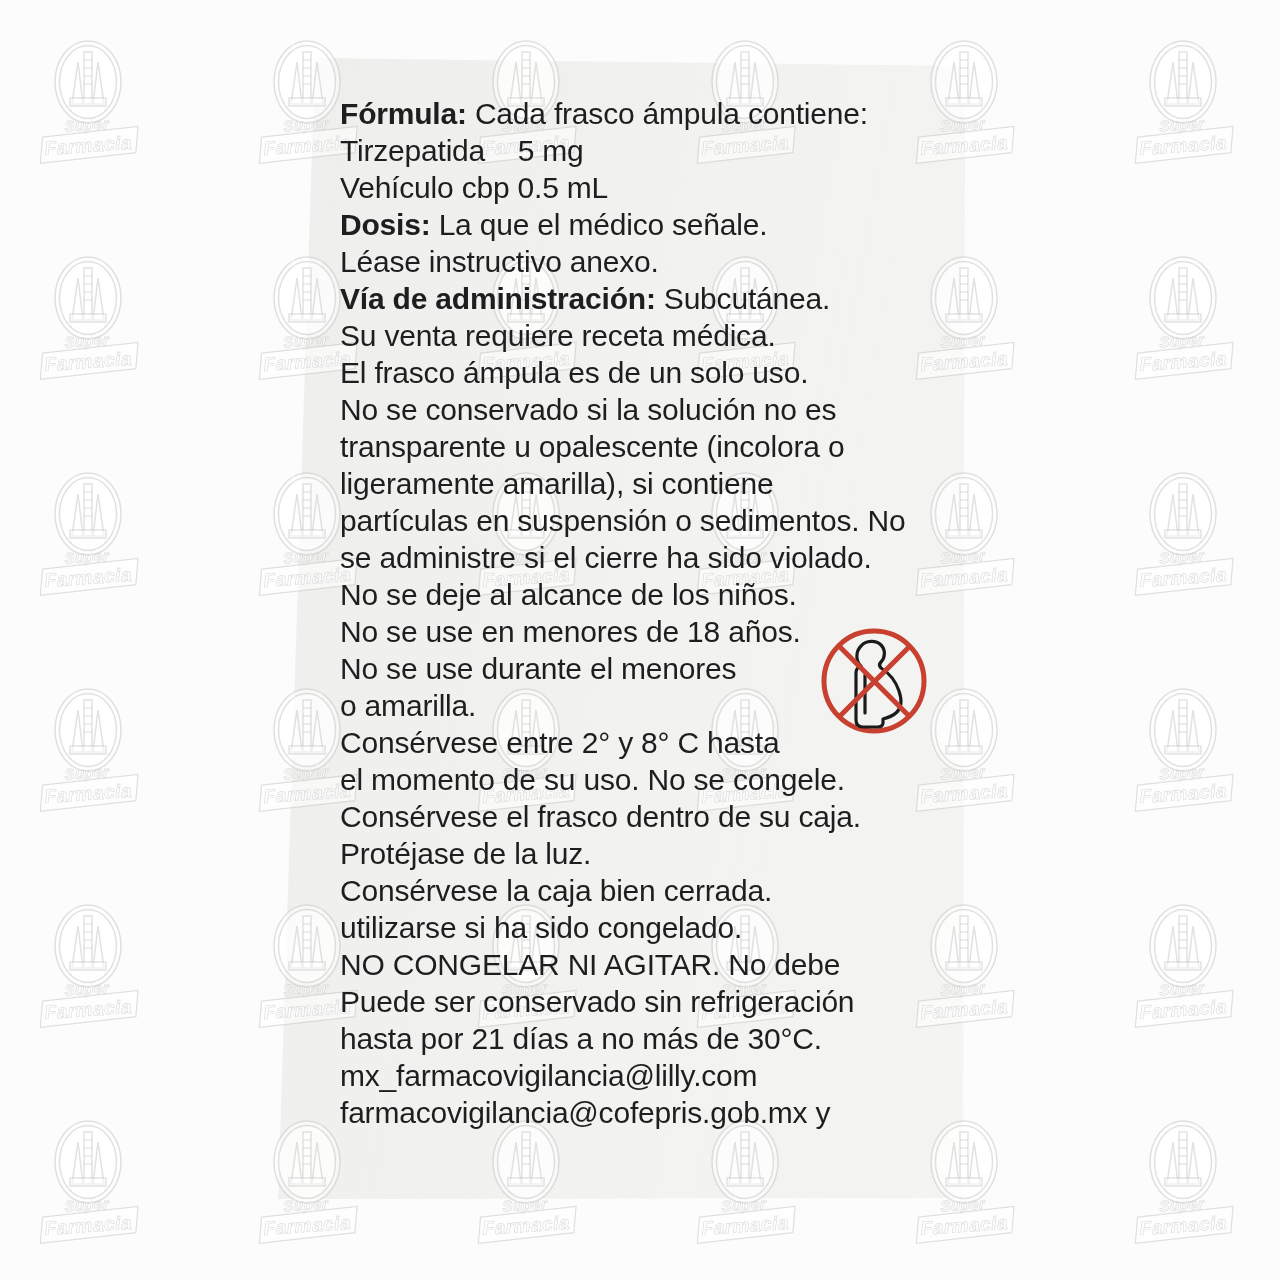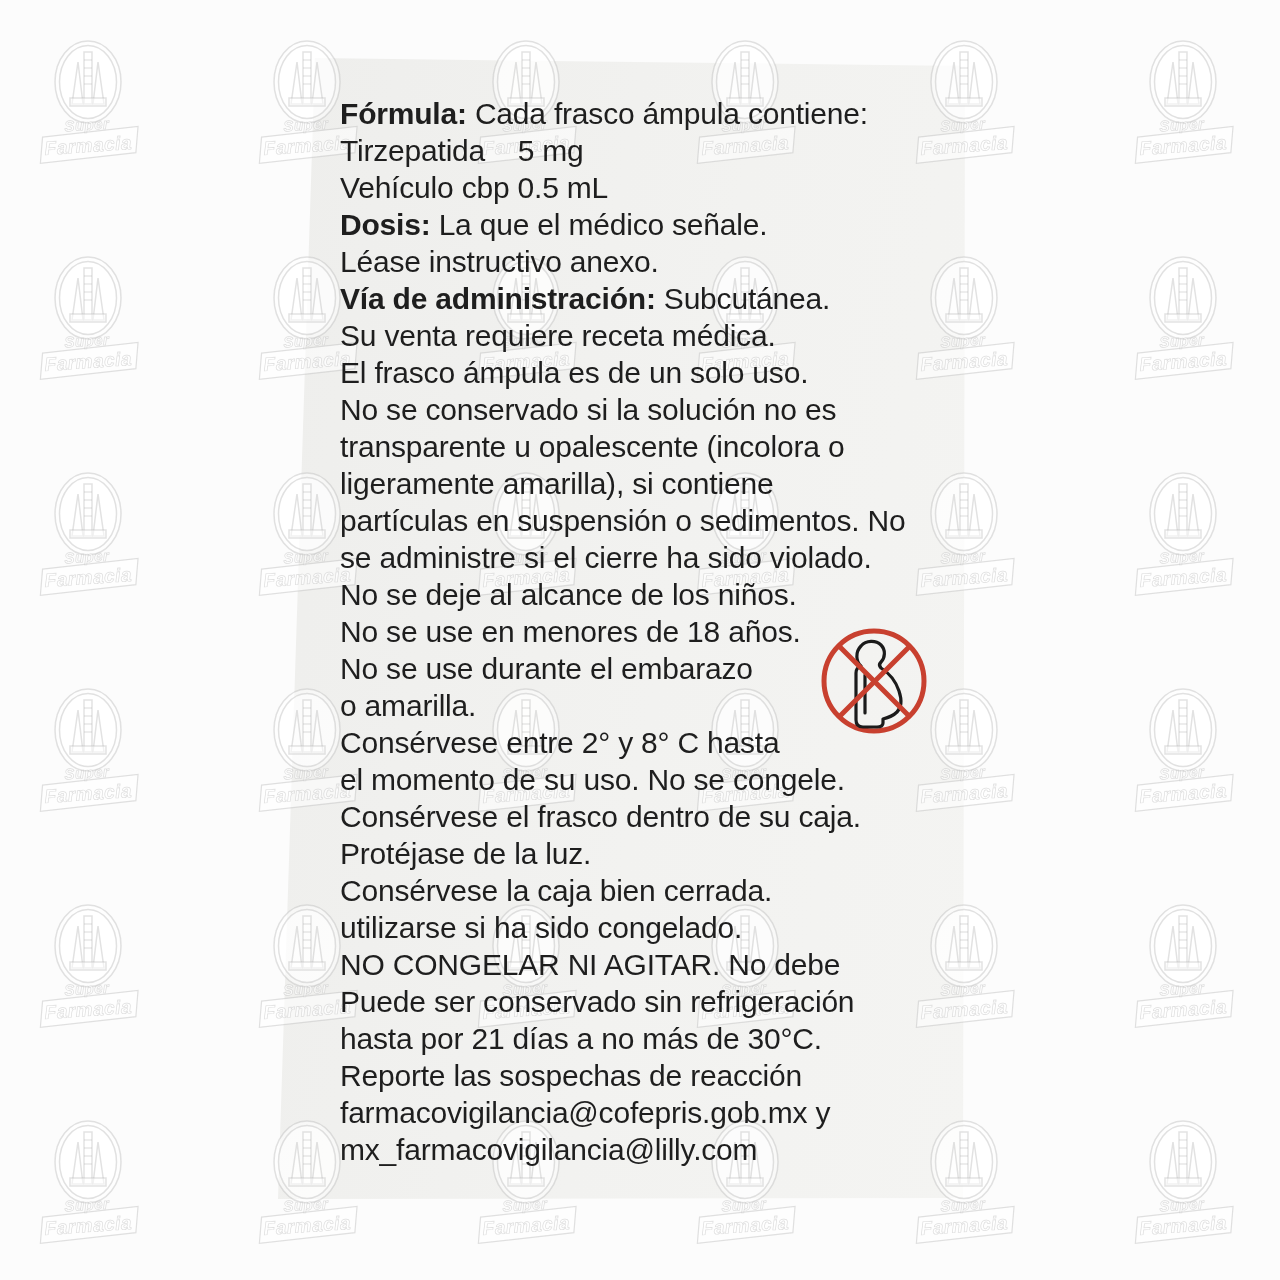--- a/index.html
+++ b/index.html
@@ -833,34 +833,33 @@
       <div class="tline"><span class="b">Vía de administración:</span><span> Subcutánea.</span></div>
       <div class="tline"><span>Su venta requiere receta médica.</span></div>
       <div class="tline"><span>El frasco ámpula es de un solo uso.</span></div>
       <div class="tline"><span>No se conservado si la solución no es</span></div>
       <div class="tline"><span>transparente u opalescente (incolora o</span></div>
       <div class="tline"><span>ligeramente amarilla), si contiene</span></div>
       <div class="tline"><span>partículas en suspensión o sedimentos. No</span></div>
       <div class="tline"><span>se administre si el cierre ha sido violado.</span></div>
       <div class="tline"><span>No se deje al alcance de los niños.</span></div>
       <div class="tline"><span>No se use en menores de 18 años.</span></div>
-      <div class="tline"><span>No se use durante el embarazo</span></div>
+      <div class="tline"><span>No se use durante el menores</span></div>
       <div class="tline"><span>o amarilla.</span></div>
       <div class="tline"><span>Consérvese entre 2° y 8° C hasta</span></div>
       <div class="tline"><span>el momento de su uso. No se congele.</span></div>
       <div class="tline"><span>Consérvese el frasco dentro de su caja.</span></div>
       <div class="tline"><span>Protéjase de la luz.</span></div>
       <div class="tline"><span>Consérvese la caja bien cerrada.</span></div>
       <div class="tline"><span>utilizarse si ha sido congelado.</span></div>
       <div class="tline"><span>NO CONGELAR NI AGITAR. No debe</span></div>
       <div class="tline"><span>Puede ser conservado sin refrigeración</span></div>
       <div class="tline"><span>hasta por 21 días a no más de 30°C.</span></div>
-      <div class="tline"><span>Reporte las sospechas de reacción</span></div>
+      <div class="tline"><span>mx_farmacovigilancia@lilly.com</span></div>
       <div class="tline"><span>farmacovigilancia@cofepris.gob.mx y</span></div>
-      <div class="tline"><span>mx_farmacovigilancia@lilly.com</span></div>
     </div>
 
   <svg id="no-preg" width="112" height="112" viewBox="0 0 112 112">
     <circle class="preg-red" cx="56" cy="56" r="50" stroke-width="5" stroke="#c8402f"></circle>
     <path class="preg-figure" stroke-width="3.2" d="M43,41 C38,37 37,27 43,21 C48,15 58,15 63,20 C68,25 67,33 63,37
              C61,39 61,41 63,43 C71,48 78,57 81,66 C84,75 84,82 79,87
              C75,91 69,93 65,94 L65,98 C65,101 62,102 59,102 L45,102
              C40,102 38,99 38,95 L38,48 C38,44 40,42 43,41 Z
              M47,50 L47,88" stroke="#1b1b1b"></path>
     <line class="preg-red" x1="22" y1="22" x2="91" y2="91" stroke-width="5" stroke="#c8402f"></line>

